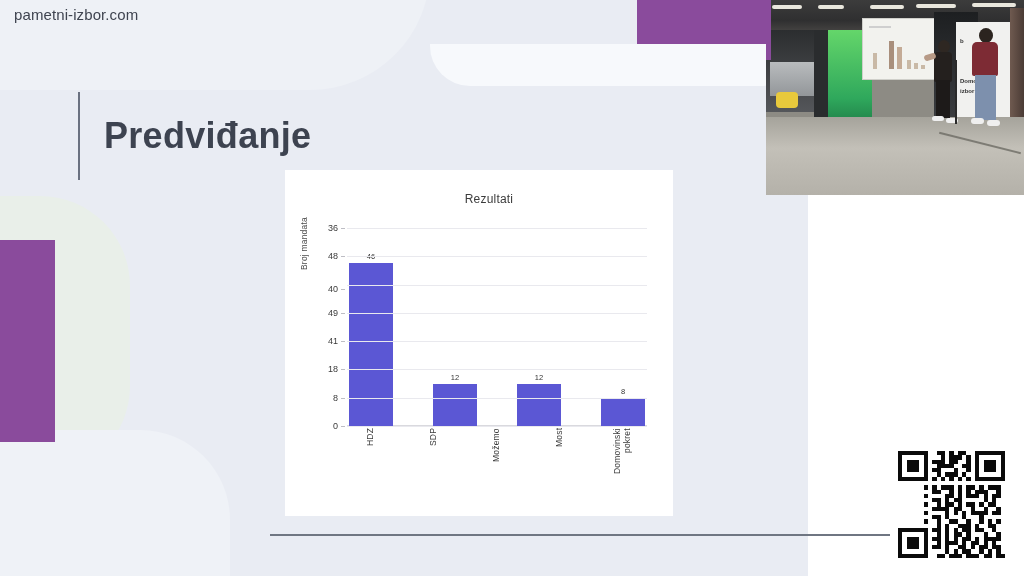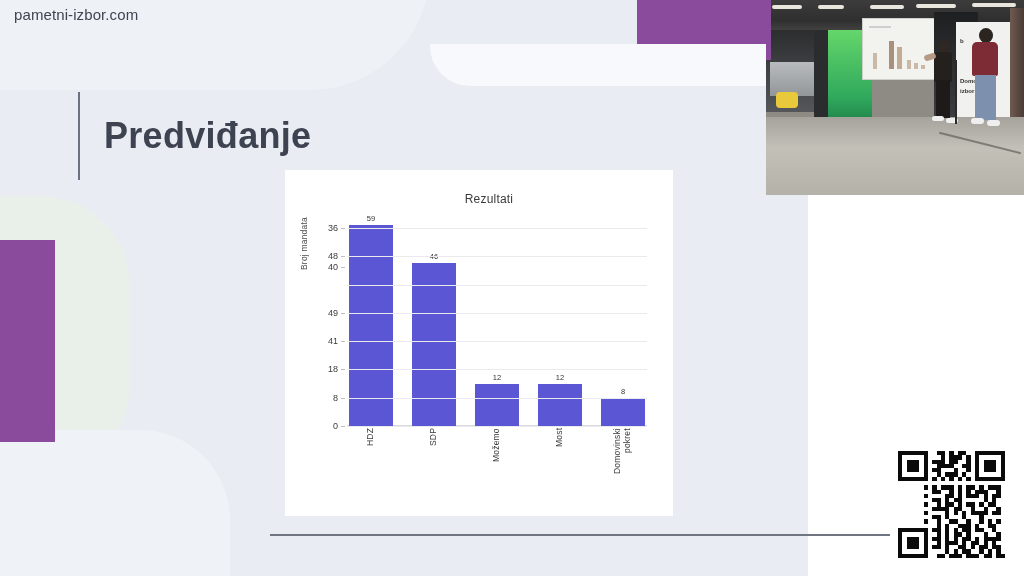--- a/index.html
+++ b/index.html
@@ -286,24 +286,20 @@
     <div class="title-text">Predviđanje</div>
   </div>
 
   <div class="chart-card">
     <div class="chart-title">Rezultati</div>
     <div class="ylabel">Broj mandata</div>
 
     <div class="plot" id="plot-area">
       <div class="axis-baseline"></div>
       <div class="bars" id="bars">
-          <div class="bar-col">
-            <div class="bar-value">59</div>
-            <div class="bar-rect" style="height: 208.467px; background: rgb(91, 87, 212);"></div>
-          </div>
           <div class="bar-col">
             <div class="bar-value">46</div>
             <div class="bar-rect" style="height: 162.533px; background: rgb(91, 87, 212);"></div>
           </div>
           <div class="bar-col">
             <div class="bar-value">12</div>
             <div class="bar-rect" style="height: 42.4px; background: rgb(91, 87, 212);"></div>
           </div>
           <div class="bar-col">
             <div class="bar-value">12</div>
@@ -318,21 +314,21 @@
         <div class="ytick" style="top: 212px;">0</div>
         <div class="gridline" style="top: 183.733px;"></div>
         <div class="ytick" style="top: 183.733px;">8</div>
         <div class="gridline" style="top: 155.467px;"></div>
         <div class="ytick" style="top: 155.467px;">18</div>
         <div class="gridline" style="top: 127.2px;"></div>
         <div class="ytick" style="top: 127.2px;">41</div>
         <div class="gridline" style="top: 98.9333px;"></div>
         <div class="ytick" style="top: 98.9333px;">49</div>
         <div class="gridline" style="top: 70.6667px;"></div>
-        <div class="ytick" style="top: 53px;">40</div>
+        <div class="ytick" style="top: 75px;">40</div>
         <div class="gridline" style="top: 42.4px;"></div>
         <div class="ytick" style="top: 42.4px; text-align: right;">48</div>
         <div class="gridline" style="top: 14.1333px;"></div>
         <div class="ytick" style="top: 14.1333px;">36</div>
       </div>
 
     <div class="xlabels" id="xlabels">
         <div class="xlab-col">
           <div class="xlab">HDZ</div>
         </div>

